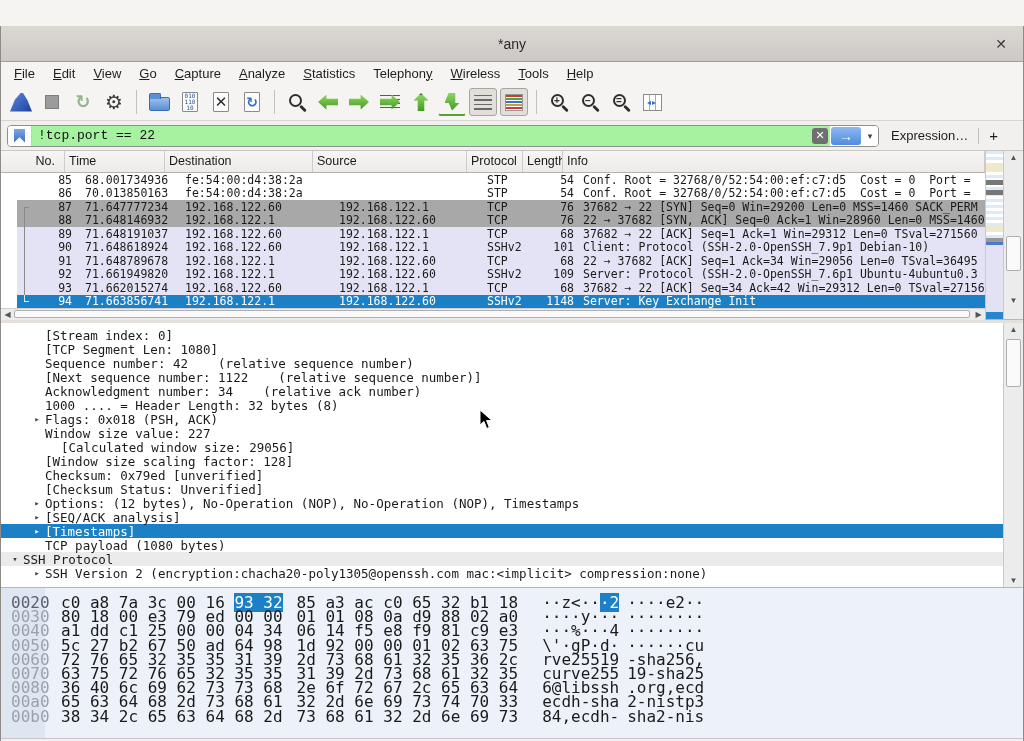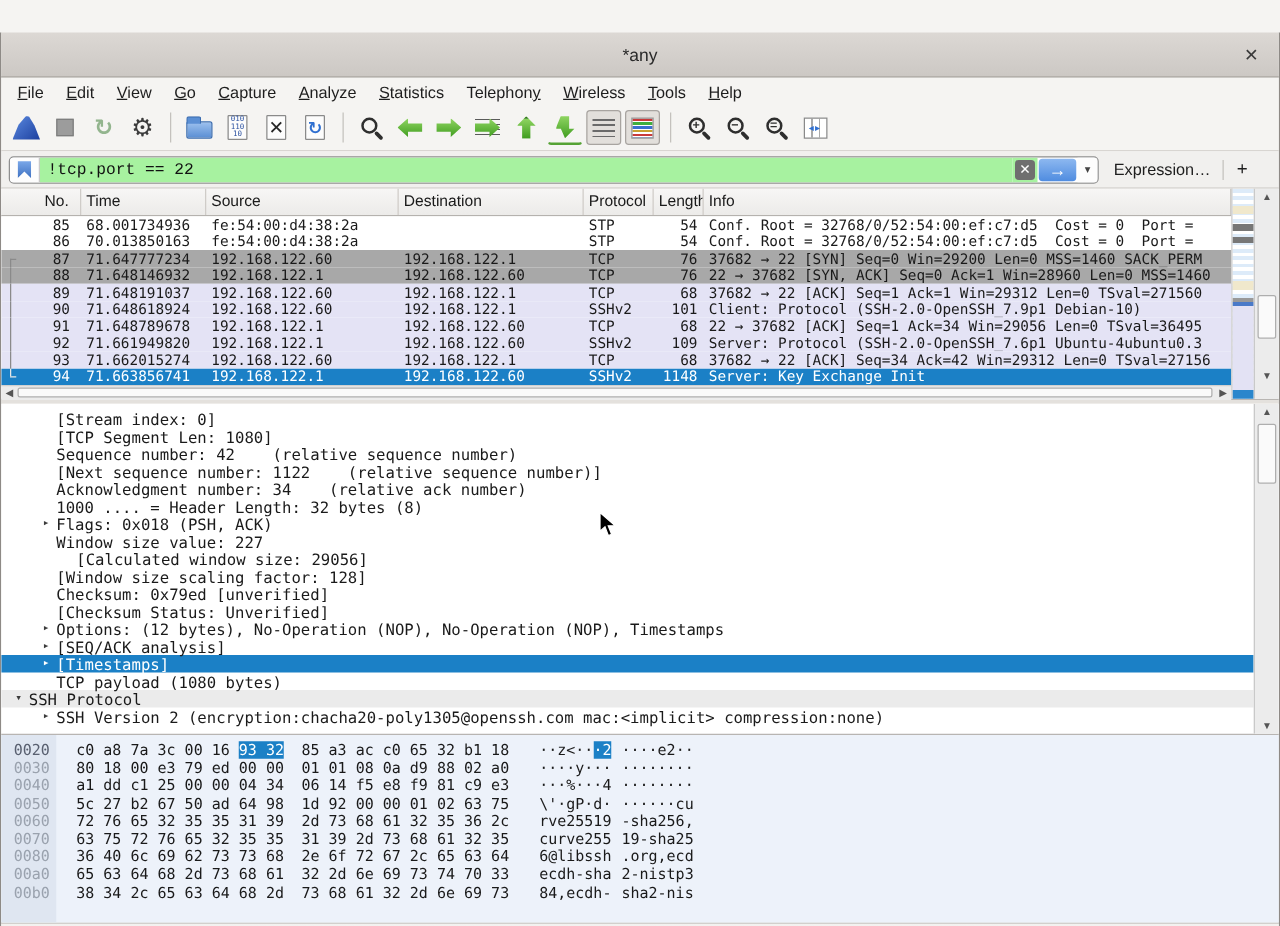--- a/index.html
+++ b/index.html
@@ -59,21 +59,21 @@
   .caret-btn { width:16px; display:flex; align-items:center; justify-content:center; font-size:9px; color:#444; background:#fdfdfd; }
   .expression-label { margin:0 10px 0 12px; color:#1e1e1e; }
   .fsep { width:1px; height:16px; background:#c4c1bd; }
   .add-filter-btn { padding:0 10px; font-size:15px; color:#1e1e1e; }
 
   
   .plist { height:169px; flex:0 0 169px; display:flex; background:#fff; border-bottom:1px solid #b8b5b2; }
   .plist-left { width:986px; display:flex; flex-direction:column; }
   .phead { height:22px; flex:0 0 22px; display:flex; background:linear-gradient(#f7f6f5,#ecebe9); border-bottom:1px solid #b5b2ae; font-size:12.5px; }
   .hcell { border-right:1px solid #cfccc8; padding:3px 0 0 4px; overflow:hidden; white-space:nowrap; }
-  .prows { height:135px; flex:0 0 135px; overflow:hidden; font-family:"DejaVu Sans Mono",monospace; font-size:11.5px; }
+  .prows { height:135px; flex:0 0 135px; overflow:hidden; font-family:"DejaVu Sans Mono",monospace; font-size:11.5px;padding-left:16px; }
   .prow { height:13.5px; display:flex; align-items:center; white-space:nowrap; position:relative; }
   .pcell { overflow:hidden; white-space:pre; flex:none; }
   .c-no { width:64px; text-align:right; padding-right:9px; }
   .c-time { width:100px; padding-left:4px; }
   .c-src { width:154px; padding-left:4px; }
   .c-dst { width:148px; padding-left:4px; }
   .c-proto { width:56px; padding-left:4px; }
   .c-len { width:40px; text-align:right; padding-right:5px; }
   .c-info { flex:1 1 auto; padding-left:4px; }
   .s-plain { background:#fff; }
@@ -106,21 +106,21 @@
   .drows { flex:1; overflow:hidden; font-family:"DejaVu Sans Mono",monospace; font-size:12.5px; padding-top:5px; }
   .drow { height:14px; display:flex; align-items:center; white-space:pre; }
   .dtoggle { width:16px; flex:0 0 16px; font-size:9px; color:#3c3c3c; text-align:center; }
   .drow.sel { background:var(--selection); color:#fff; }
   .drow.sel .dtoggle { color:#fff; }
   .drow.shade { background:#ebebeb; }
 
   
   .hexpane { height:150px; flex:0 0 150px; background:var(--hex_bg); position:relative; overflow:hidden; }
   .hexpane::before { content:""; position:absolute; left:0; top:0; bottom:0; width:44px; background:var(--hex_offset_bg); }
-  .hrows { position:relative; padding:5px 0 0 10px; font-family:"DejaVu Sans Mono",monospace; font-size:12px; }
+  .hrows { position:relative; padding:5px 0 0 10px; font-family:"DejaVu Sans Mono",monospace; font-size:16px; }
   .hrow { height:14.2px; white-space:pre; }
   .off { display:inline-block; width:34px; color:#9aa2ae; margin-right:16px; }
   .off.strong { color:#596070; }
   .hx, .ax { white-space:pre; }
   .hx.g { margin-left:14px; }
   .ax.a1 { margin-left:24px; }
   .ax.g2 { margin-left:8px; }
   .hl { background:var(--selection); color:#fff; }
 
   
@@ -244,22 +244,22 @@
     <span class="expression-label">Expression…</span>
     <span class="fsep"></span>
     <span class="add-filter-btn">+</span>
   </div>
 
   <div class="plist">
     <div class="plist-left">
       <div class="phead">
           <span class="hcell c-no">No.</span>
           <span class="hcell c-time">Time</span>
+          <span class="hcell c-dst">Destination</span>
           <span class="hcell c-src">Source</span>
-          <span class="hcell c-dst">Destination</span>
           <span class="hcell c-proto">Protocol</span>
           <span class="hcell c-len">Length</span>
           <span class="hcell c-info">Info</span>
         </div>
       <div class="prows">
           <div class="prow s-plain">
             <span class="pcell c-no">85</span>
             <span class="pcell c-time">68.001734936</span>
             <span class="pcell c-src">fe:54:00:d4:38:2a</span>
             <span class="pcell c-dst"></span>

